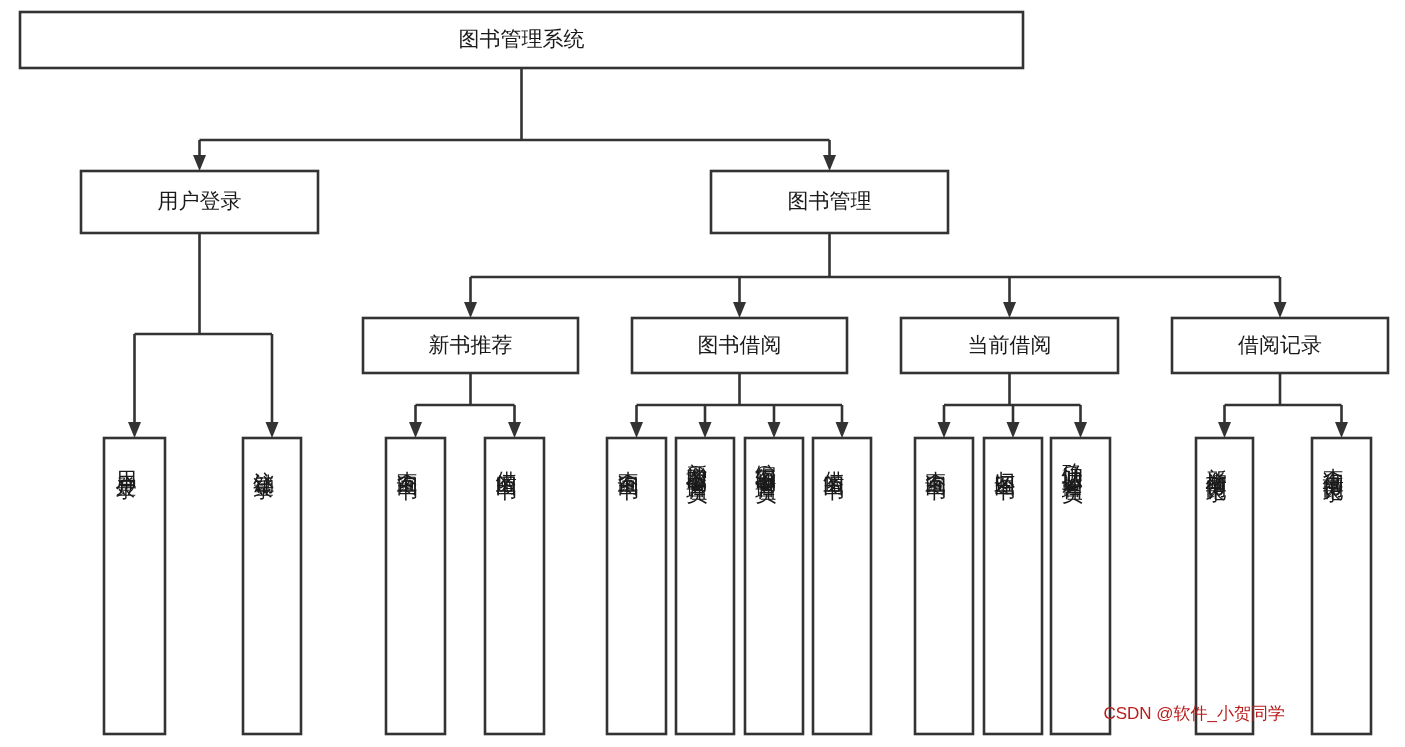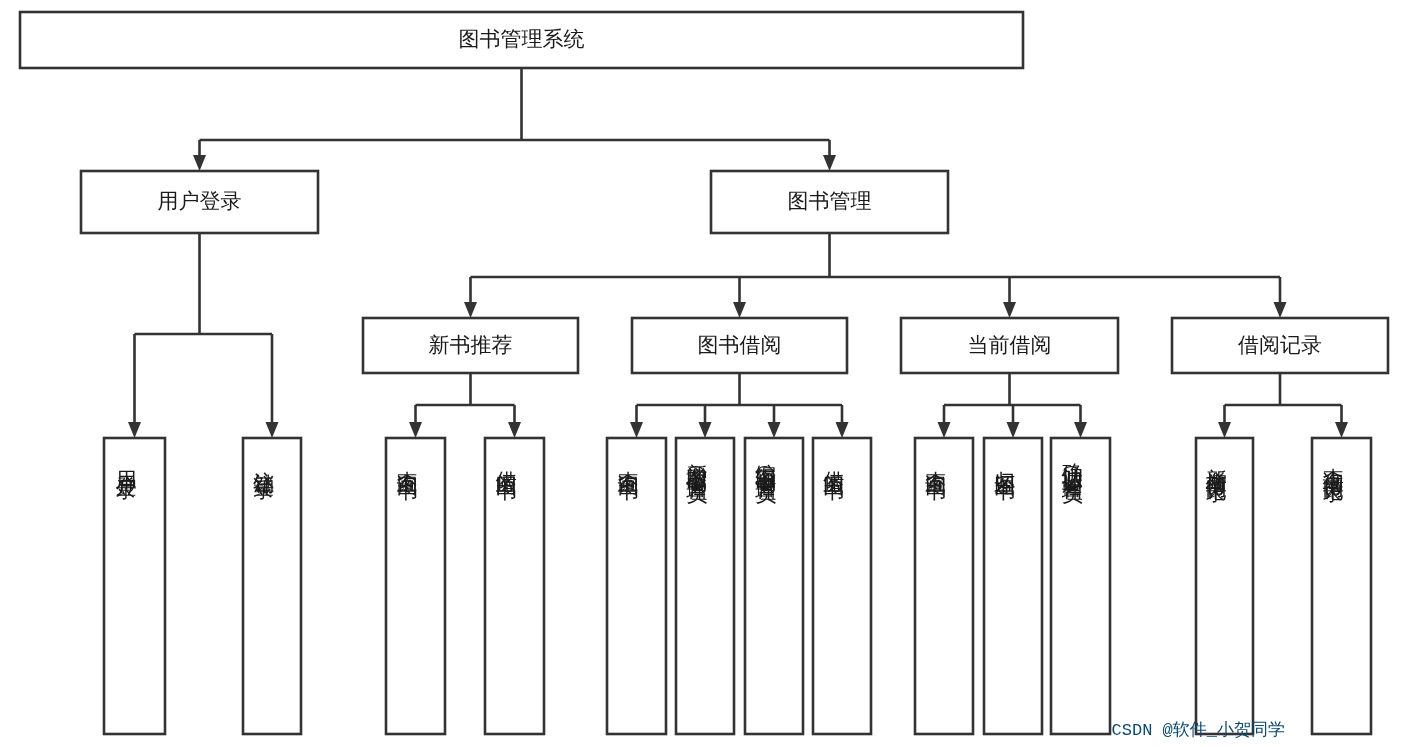--- a/index.html
+++ b/index.html
@@ -53,24 +53,24 @@
     font-size: 21px;
     fill: #1a1a1a;
     writing-mode: vertical-rl;
     text-orientation: upright;
     text-anchor: middle;
     letter-spacing: 3px;
   }
   .watermark-text {
     position: absolute;
     right: 12px;
-    bottom: 6px;
-    font-family: Liberation Mono, monospace;
+    bottom: 22px;
+    font-family: Liberation Sans, sans-serif;
     font-size: 17px;
-    color: #0c4a6e;
+    color: #b91c1c;
     white-space: nowrap;
     pointer-events: none;
   }
 </style>
 </head>
 <body>
 
 <div id="diagram-root">
   <svg class="diagram-canvas" id="diagram-svg" viewBox="0 0 1405 747" xmlns="http://www.w3.org/2000/svg">
     <g id="layer-edges">

